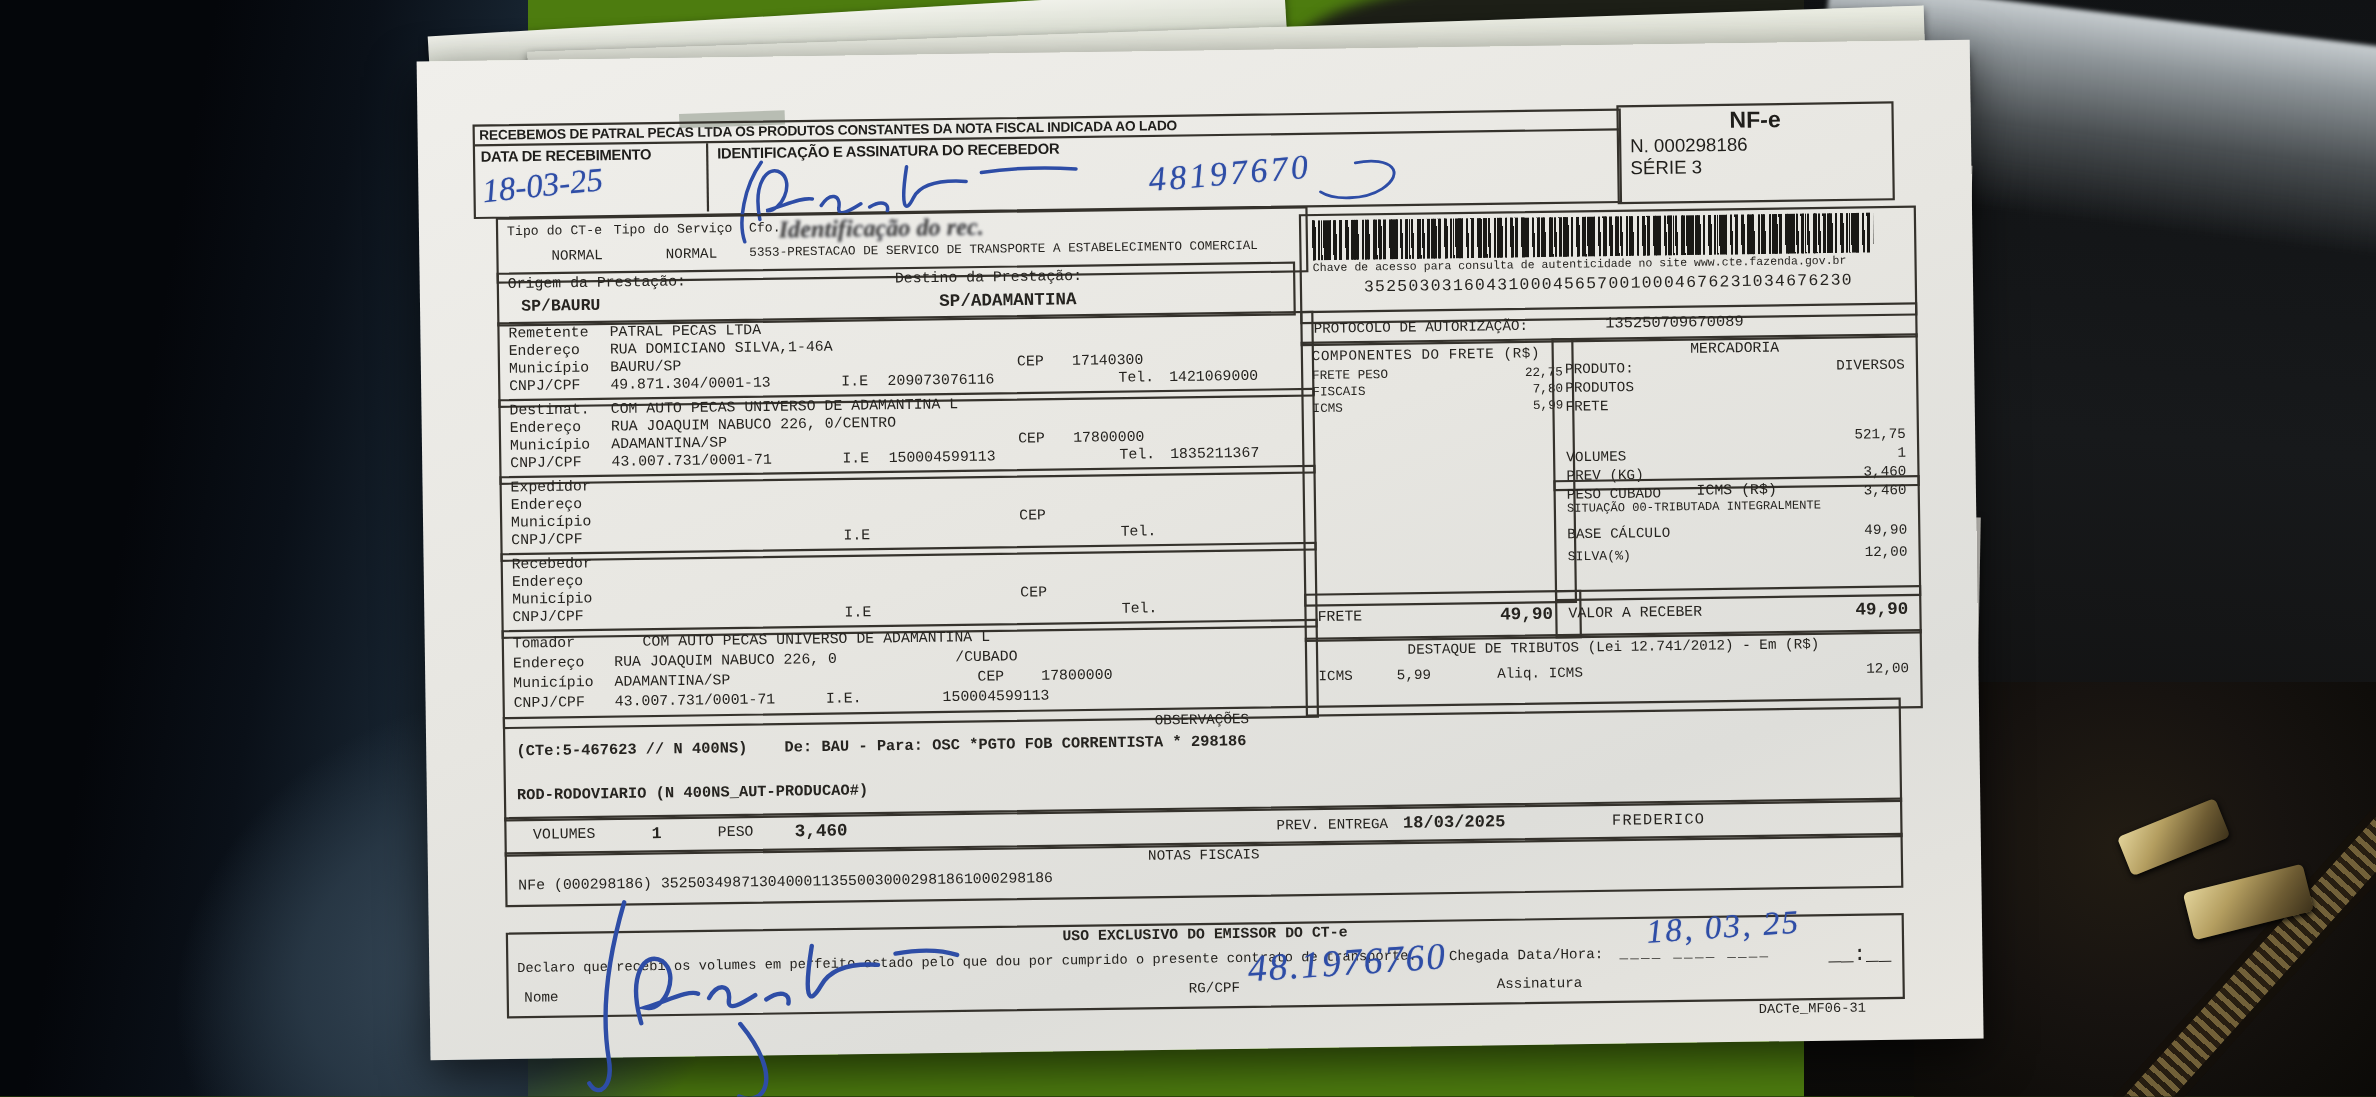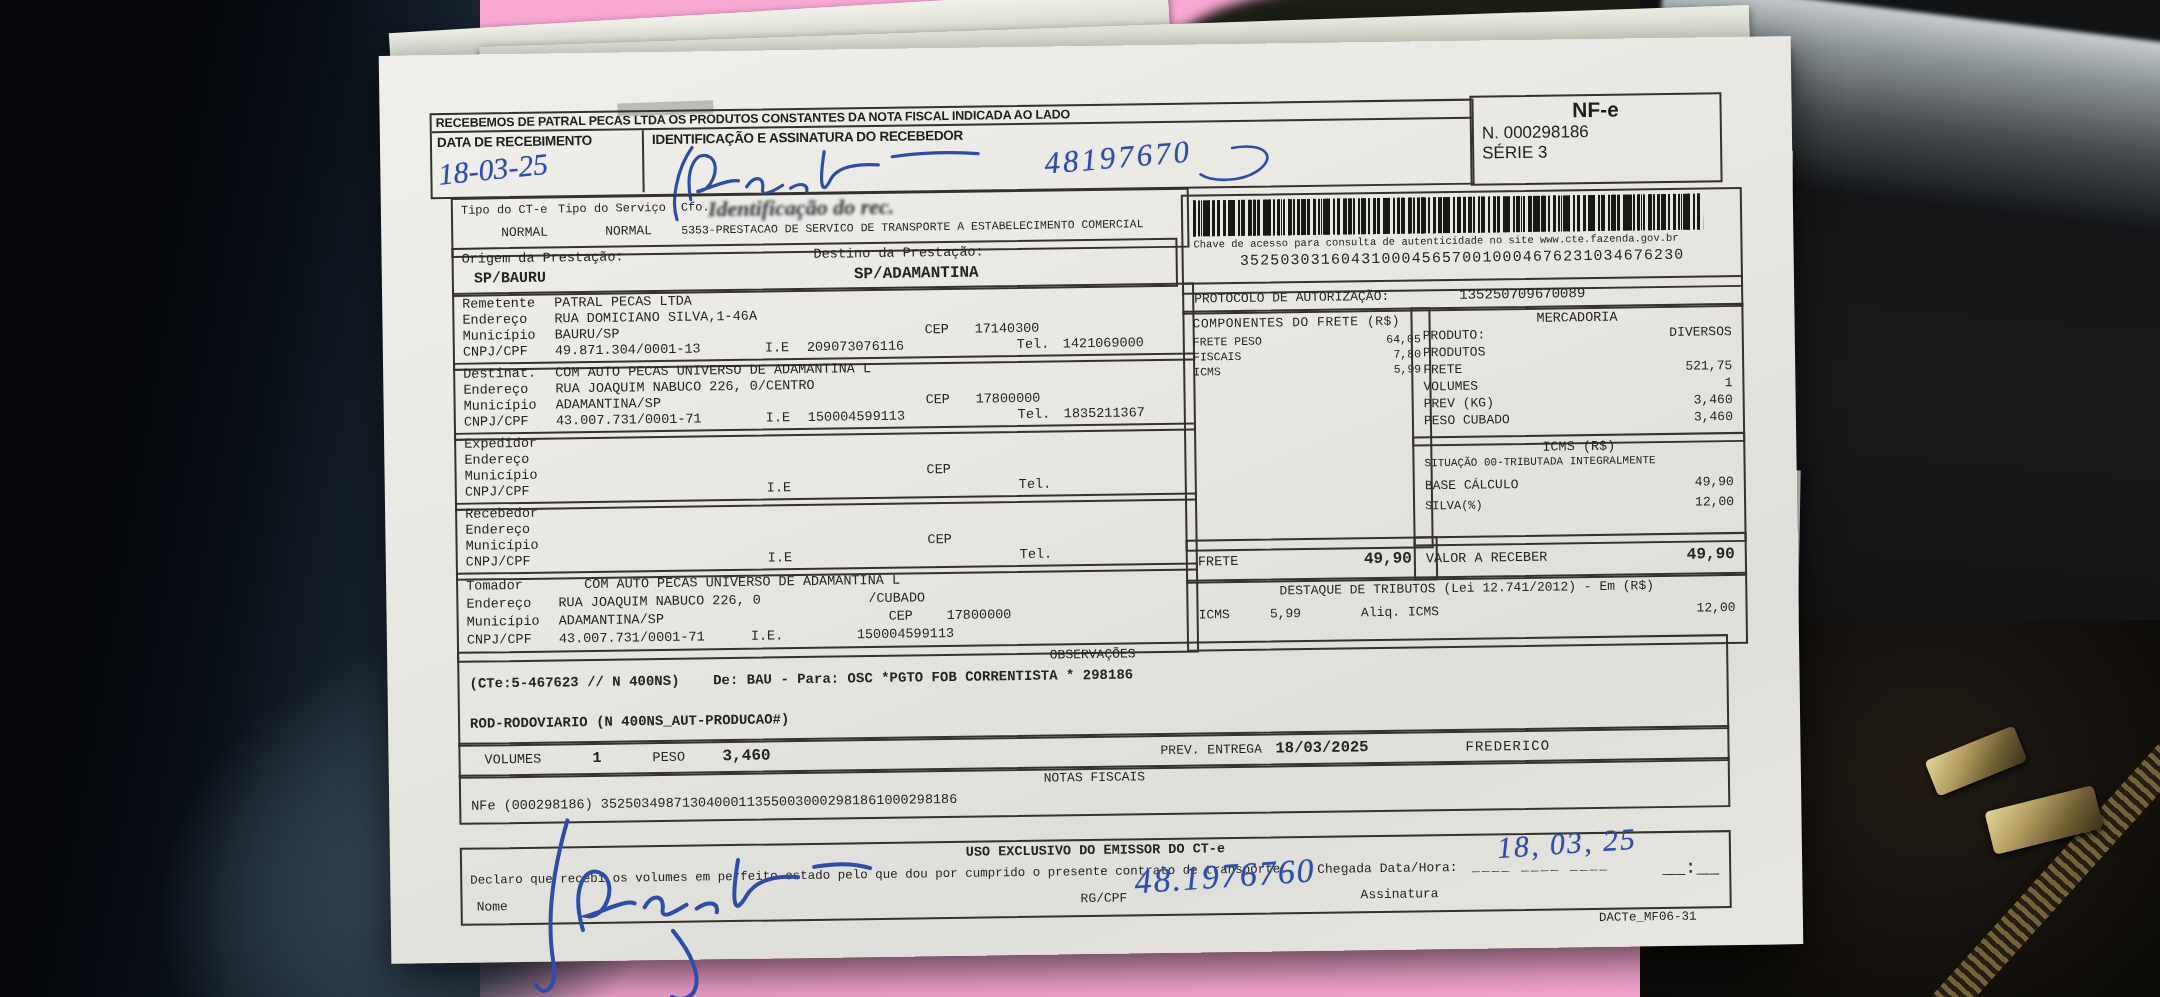--- a/index.html
+++ b/index.html
@@ -1,16 +1,16 @@
 <!DOCTYPE html>
 <html><head>
 <meta charset="utf-8">
 <style>
   html,body{margin:0;padding:0;background:#06070a;}
-  .photo{position:relative;width:2160px;height:997px;overflow:hidden;background:#f9a8d4;font-family:"Liberation Sans",sans-serif;}
+  .photo{position:relative;width:2160px;height:997px;overflow:hidden;background:#4d7c0f;font-family:"Liberation Sans",sans-serif;}
   
   .bg-denim{position:absolute;left:0;top:0;width:480px;height:997px;
     background:linear-gradient(100deg,#04060a 30%,#0a1018 52%,#16222e 72%,#24333f 88%,#1a2833 100%);}
   .bg-denim-hl{position:absolute;left:40px;top:560px;width:760px;height:620px;
     background:radial-gradient(closest-side,#3a4c5c 0%,#2b3b49 40%,transparent 72%);
     transform:rotate(-32deg);opacity:.85;}
   .bg-knee{position:absolute;left:1180px;top:-30px;width:720px;height:120px;background:#1d1f17;
     border-radius:50% 50% 40% 40%/60% 60% 40% 40%;filter:blur(6px);}
   .bg-seat{position:absolute;left:1640px;top:0;width:520px;height:997px;
     background:linear-gradient(185deg,#101214 0%,#17191b 40%,#121212 70%,#0c0b09 100%);}
@@ -168,21 +168,21 @@
     </div>
     <div class="box" style="left:800px;top:238px;width:537px;height:28px;display:flex;align-items:center;padding:0 10px;">
       <span class="mono" style="font-size:13px;">PROTOCOLO DE AUTORIZAÇÃO:</span>
       <span class="mono" style="font-size:14px;margin-left:70px;">135250709670089</span>
     </div>
 
     <div class="box mono" style="left:800px;top:266px;width:228px;height:229px;padding:4px 8px;">
       <div style="font-size:13px;letter-spacing:.5px;">COMPONENTES DO FRETE (R$)</div>
       <div style="display:flex;font-size:11.5px;line-height:15px;margin-top:3px;">
           <span>FRETE PESO</span>
-          <span style="margin-left:auto;">64,05</span>
+          <span style="margin-left:auto;">22,75</span>
         </div>
       <div style="display:flex;font-size:11.5px;line-height:15px;">
           <span>FISCAIS</span>
           <span style="margin-left:auto;">7,80</span>
         </div>
       <div style="display:flex;font-size:11.5px;line-height:15px;">
           <span>ICMS</span>
           <span style="margin-left:auto;">5,99</span>
         </div>
     </div>
@@ -191,21 +191,21 @@
       <div style="font-size:13.5px;text-align:center;">MERCADORIA</div>
       <div style="display:flex;font-size:13px;line-height:17px;">
           <span>PRODUTO:</span>
           <span style="margin-left:auto;">DIVERSOS</span>
         </div>
       <div style="display:flex;font-size:13px;line-height:17px;">
           <span>PRODUTOS</span>
         </div>
       <div style="display:flex;font-size:13px;line-height:17px;">
           <span>FRETE</span>
-          <span style="margin-left:auto;">521,75</span>
+          <span style="margin-left:auto;margin-top:29px;">521,75</span>
         </div>
       <div style="display:flex;font-size:13px;line-height:17px;">
           <span>VOLUMES</span>
           <span style="margin-left:auto;">1</span>
         </div>
       <div style="display:flex;font-size:13px;line-height:17px;">
           <span>PREV (KG)</span>
           <span style="margin-left:auto;">3,460</span>
         </div>
       <div style="display:flex;font-size:13px;line-height:17px;">

